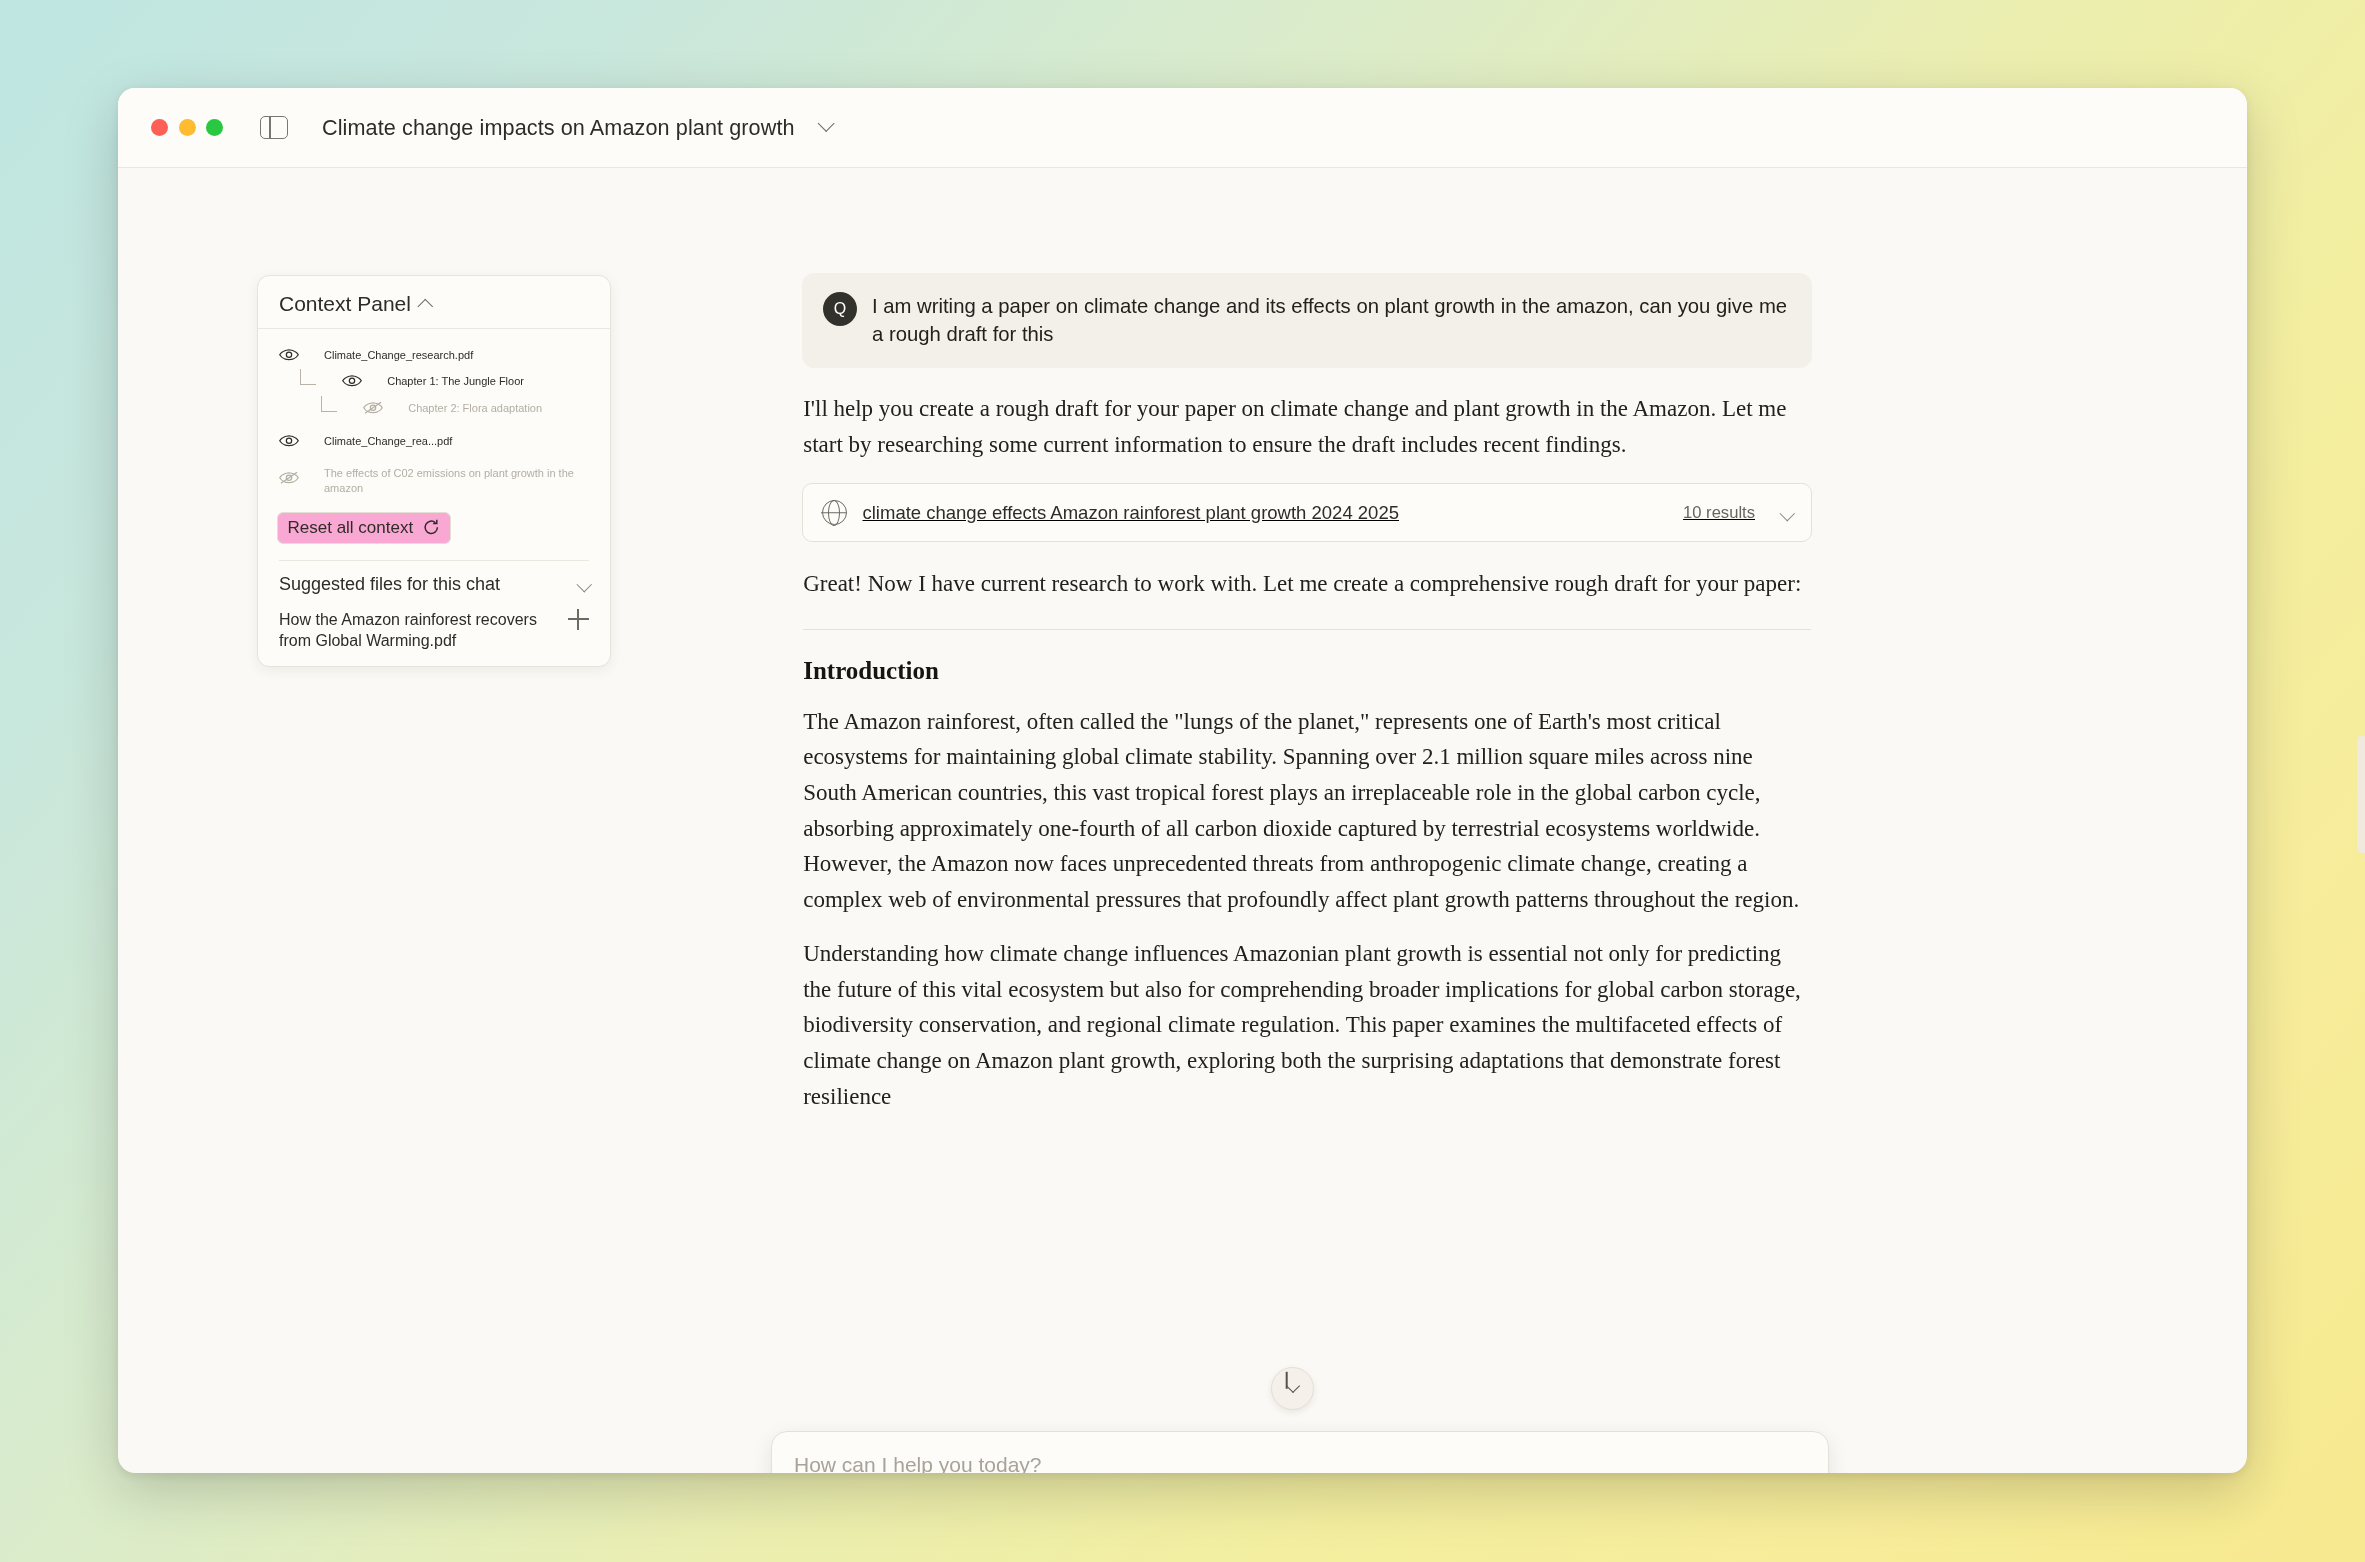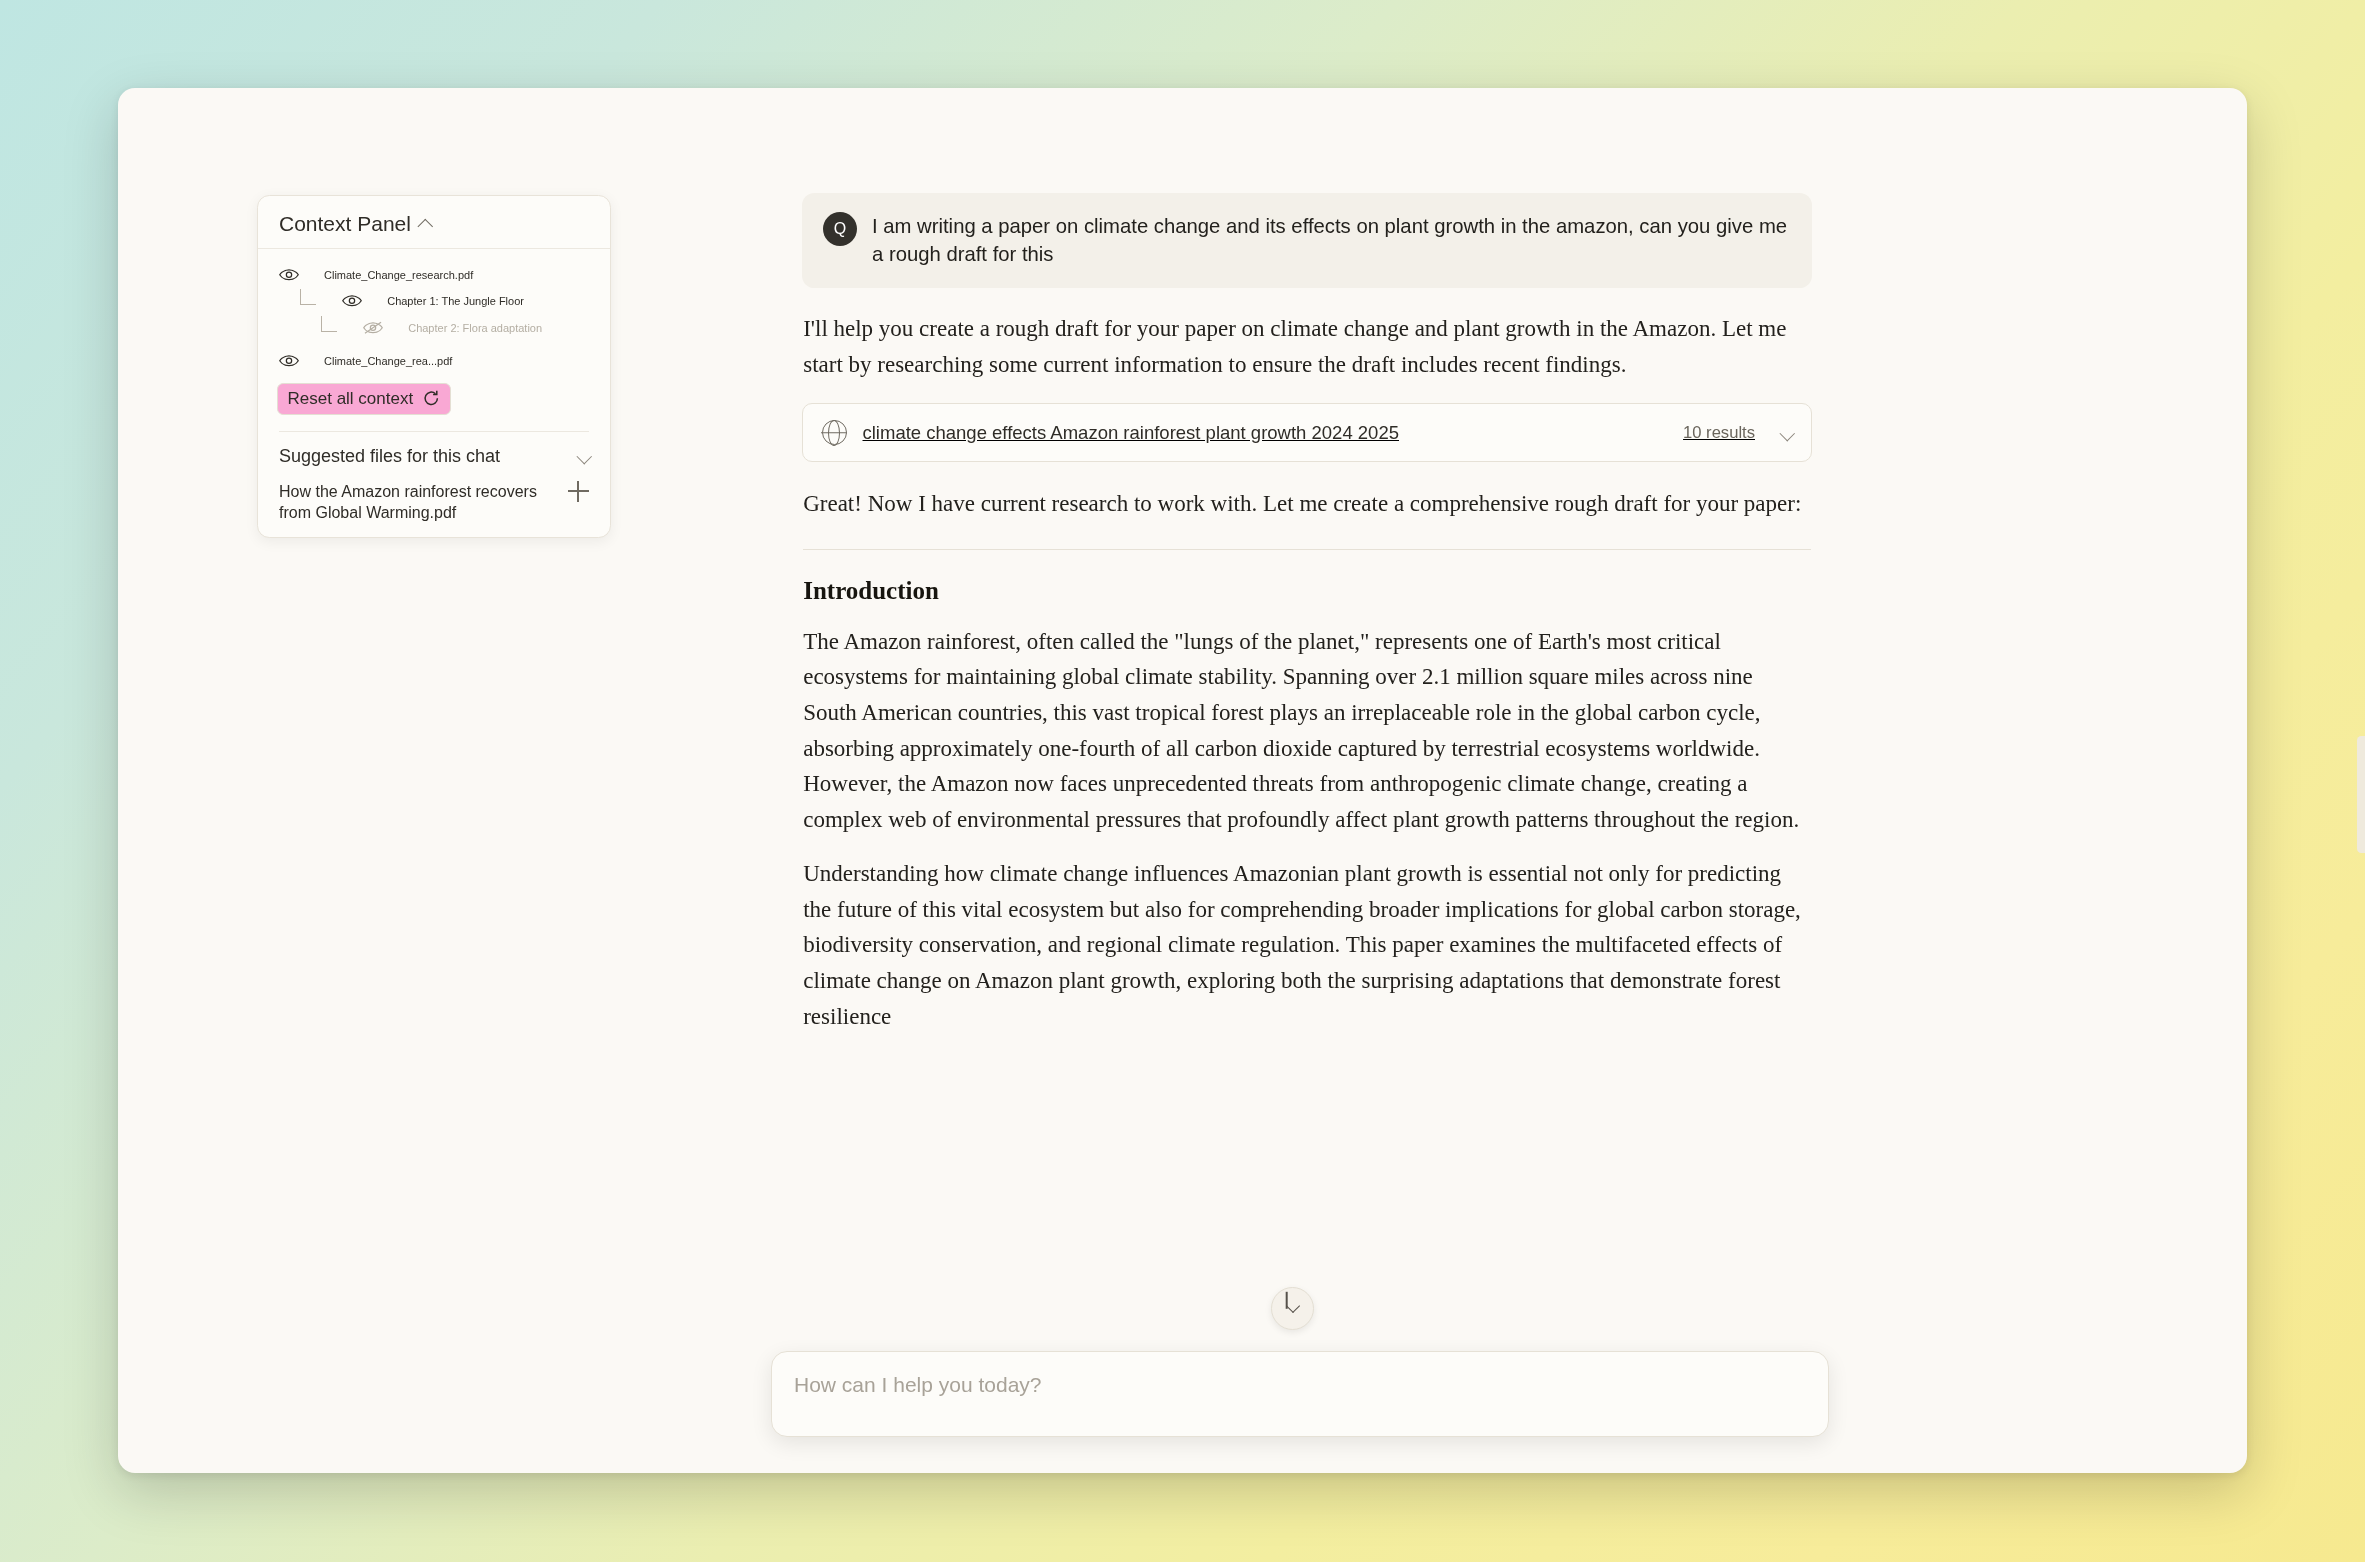--- a/index.html
+++ b/index.html
@@ -301,20 +301,32 @@
     width: 8.6px; height: 117px;
     background: #efeadd;
     border-radius: 4.3px 0 0 4.3px;
   }
 </style>
 </head>
 <body>
 
 <div class="window">
 
+  <div class="titlebar">
+    <div class="traffic">
+      <div class="dot red"></div>
+      <div class="dot yellow"></div>
+      <div class="dot green"></div>
+    </div>
+    <div class="sidebar-toggle"></div>
+    <div style="display:flex;align-items:center;">
+      <span class="win-title">Climate change impacts on Amazon plant growth</span>
+      <span class="chev"></span>
+    </div>
+  </div>
 
   <div class="content">
 
     <div class="ctx-panel">
       <div class="ctx-head">
         <span class="ctx-head-title">Context Panel</span>
         <span class="caret-up"></span>
       </div>
 
       <div class="ctx-list">
@@ -347,20 +359,28 @@
         </div>
 
         <div class="ctx-row" style="margin-top:7.4px;">
           <svg class="eye" width="20" height="13.6" viewBox="0 0 32 22">
             <path d="M1 11C1 11 6 3 16 3s15 8 15 8-5 8-15 8S1 11 1 11z" fill="none" stroke="#2f2c27" stroke-width="2"></path>
             <circle cx="16" cy="11" r="4.3" fill="none" stroke="#2f2c27" stroke-width="2"></circle>
           </svg>
           <span>Climate_Change_rea...pdf</span>
         </div>
 
+        <div class="ctx-row wrap dim" style="margin-top:7.4px;">
+          <svg class="eye" width="20" height="13.6" viewBox="0 0 32 22" style="margin-top:5px">
+            <path d="M1 11C1 11 6 3 16 3s15 8 15 8-5 8-15 8S1 11 1 11z" fill="none" stroke="#b4aea3" stroke-width="2"></path>
+            <circle cx="16" cy="11" r="4.3" fill="none" stroke="#b4aea3" stroke-width="2"></circle>
+            <line x1="3" y1="20" x2="29" y2="2" stroke="#b4aea3" stroke-width="2"></line>
+          </svg>
+          <span style="max-width:265px;display:block;">The effects of C02 emissions on plant growth in the amazon</span>
+        </div>
       </div>
 
       <div class="reset-btn">
         <span>Reset all context</span>
         <svg width="18.5" height="18.5" viewBox="0 0 30 30">
           <path d="M25 15a10 10 0 1 1-3.2-7.3" fill="none" stroke="#2f2c27" stroke-width="2.4"></path>
           <path d="M24 3v6h-6" fill="none" stroke="#2f2c27" stroke-width="2.4"></path>
         </svg>
       </div>
 

